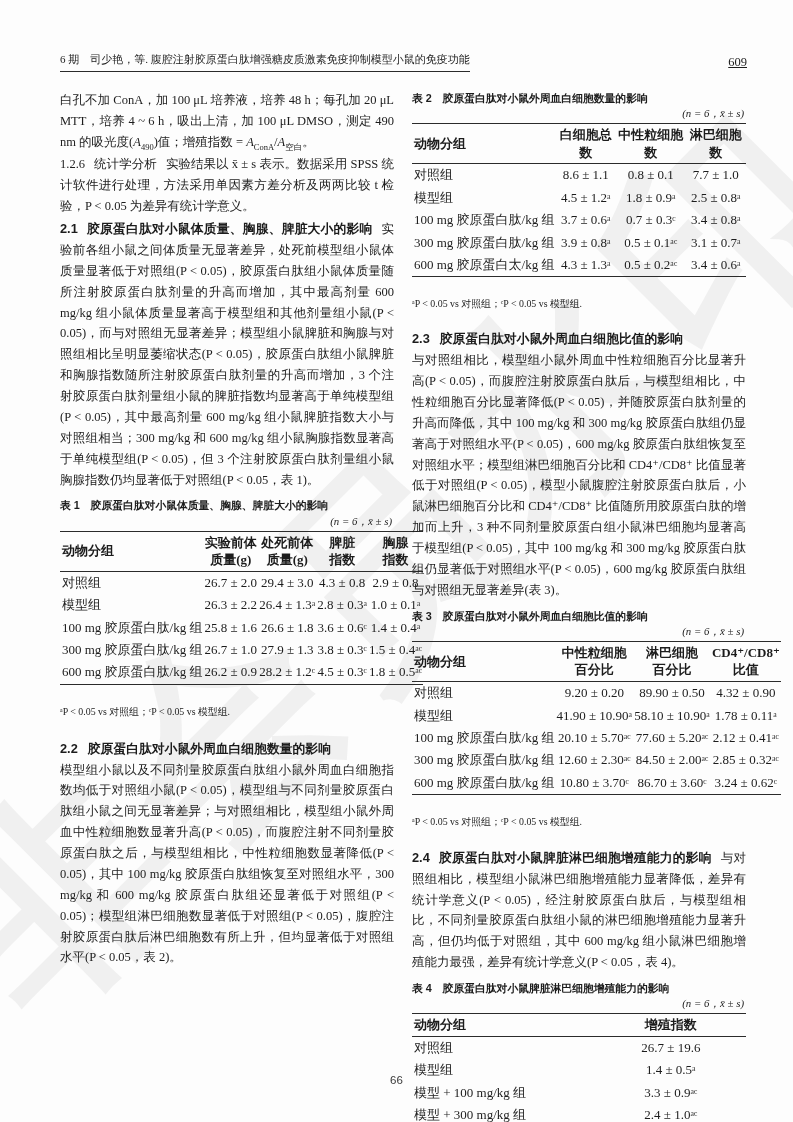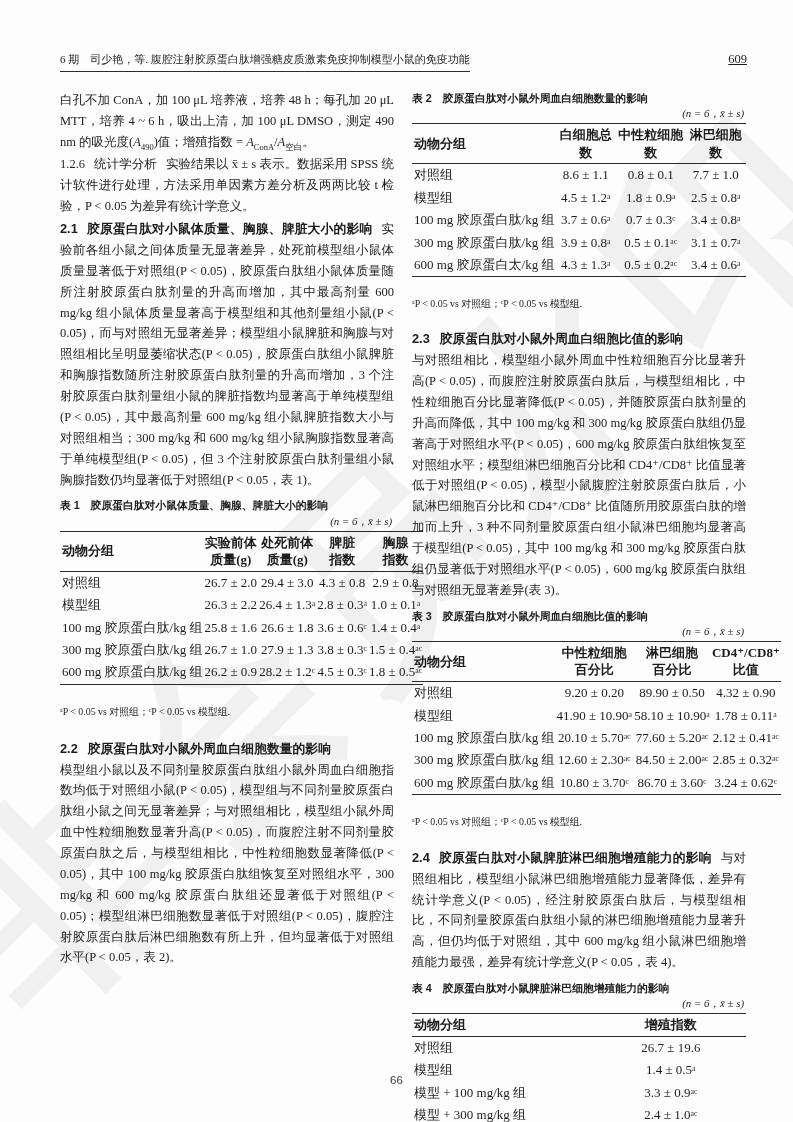--- a/index.html
+++ b/index.html
@@ -13,21 +13,21 @@
     position:absolute; left:50%; top:50%;
     transform:translate(-50%,-50%) rotate(-45deg);
     font-size:215px; font-weight:bold; letter-spacing:18px; white-space:nowrap;
     color:rgba(160,160,160,0.14); z-index:0; pointer-events:none;
     font-family:"Liberation Sans","DejaVu Sans",sans-serif;
   }
   .content { position:absolute; inset:0; z-index:1; }
 
   .pg-header {
     position:absolute; top:52px; left:60px; right:46px;
-    display:flex; justify-content:space-between; align-items:flex-start;
+    display:flex; justify-content:space-between; align-items:center;
     font-size:11px;
   }
   .pg-header .jline { border-bottom:1px solid #2b2b2b; padding-bottom:4px; }
   .pg-header .pno { font-size:12.5px;text-decoration:underline; }
 
   .columns { position:absolute; top:90px; left:60px; width:686px; display:flex; gap:18px; }
   .col { width:334px; }
 
   .body-p { font-size:12.5px; line-height:1.67; text-align:justify; margin:0 0 1px 0; }
   .sec-title-run { font-weight:bold; font-family:"Liberation Sans","DejaVu Sans",sans-serif; font-size:12.8px; }

